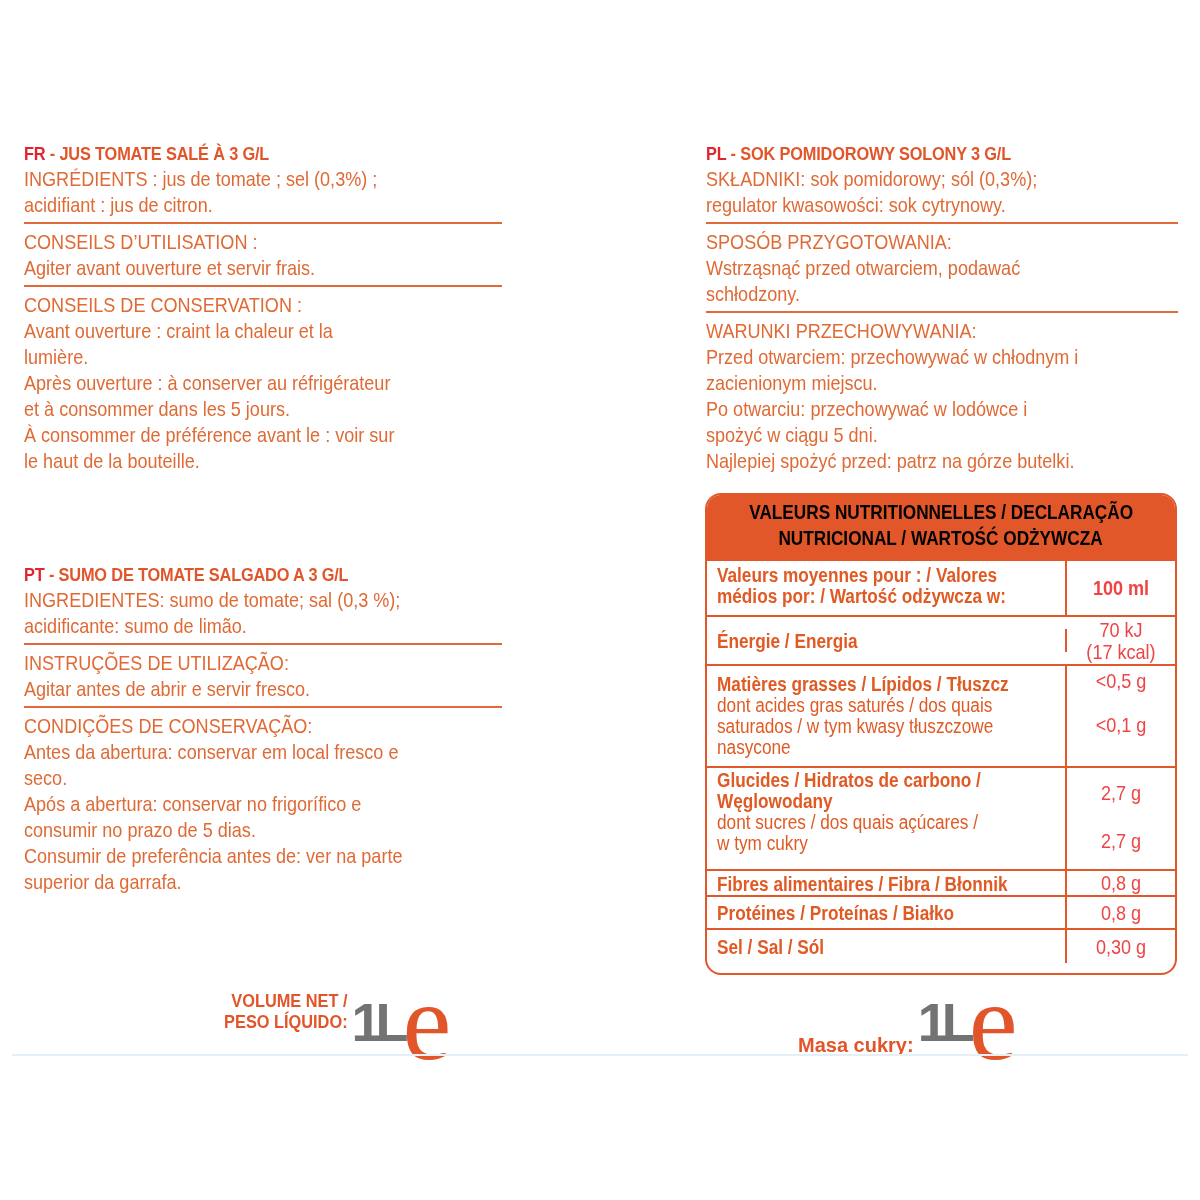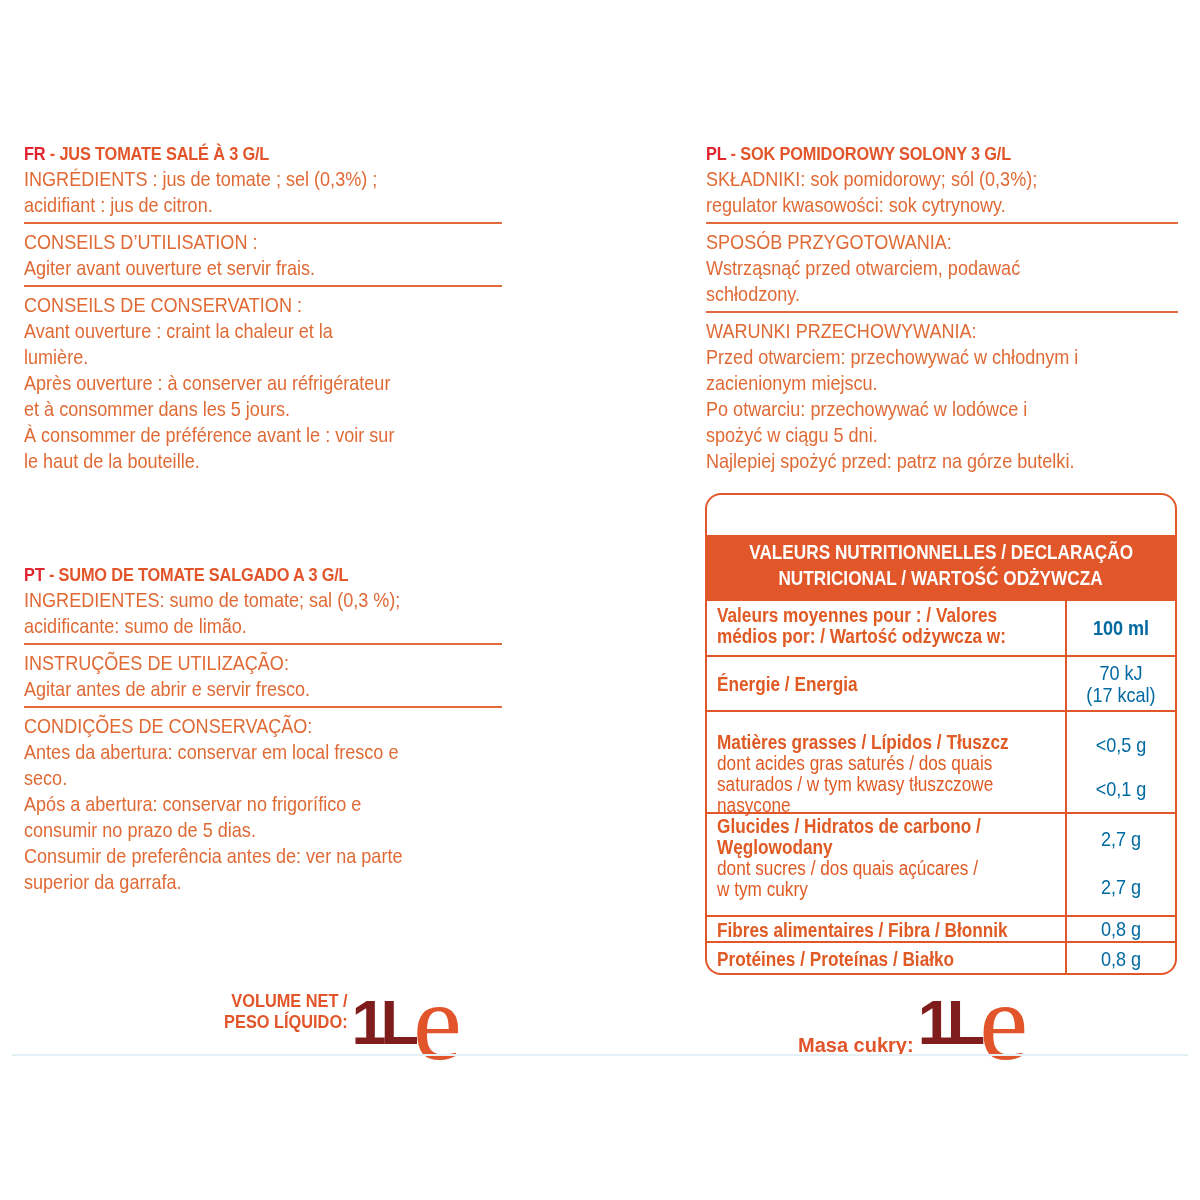--- a/index.html
+++ b/index.html
@@ -22,35 +22,35 @@
     .sep { height: 2px; background: #e26a3a; margin: 4px 0 5px 0; width: 100%; }
     .right-sep { width: 472px; }
     .pt-section { position: absolute; left: 24px; top: 563px; width: 478px; }
 
     
     .nut {
       position: absolute; left: 705px; top: 493px; width: 472px; height: 482px;
       border: 2px solid #e2572a; border-radius: 16px; overflow: hidden; box-sizing: border-box;
     }
     .nut-head {
-      background: #e2572a; color: #ffffff; font-weight: bold; text-align: center;
-      font-size: 20px; line-height: 26px; height: 64px; padding-top: 4px; box-sizing: border-box; margin-top: 40px;
+      background: #e2572a; color: #000000; font-weight: bold; text-align: center;
+      font-size: 20px; line-height: 26px; height: 64px; padding-top: 4px; box-sizing: border-box;
     }
     .nut-head span { display: inline-block; transform: scaleX(0.86); }
     .nut-row { display: flex; border-top: 2px solid #e2572a; box-sizing: border-box; }
     .nut-row:first-of-type { border-top: none; }
     .nut-label { width: 360px; padding: 2px 0 0 10px; box-sizing: border-box; border-right: 2px solid #e2572a; font-size: 20px; line-height: 21px; color: #e05a24; }
     .nut-label .inner { display: inline-block; transform: scaleX(0.86); transform-origin: left; width: 116%; }
     .nut-label b { font-weight: bold; }
-    .nut-val { flex: 1; text-align: center; font-size: 21px; line-height: 22px; color: #0369a1; display: flex; flex-direction: column; justify-content: center; }
+    .nut-val { flex: 1; text-align: center; font-size: 21px; line-height: 22px; color: #ef4444; display: flex; flex-direction: column; justify-content: center; }
     .nut-val span { display: block; transform: scaleX(0.86); }
 
     .volume { position: absolute; }
     .vol-label { font-weight: bold; color: #e2552a; font-size: 19px; line-height: 21px; transform: scaleX(0.86); transform-origin: right; text-align: right; }
-    .vol-big { font-weight: bold; color: #7f1d1d; font-size: 63px; line-height: 64px; letter-spacing: -6px; }
+    .vol-big { font-weight: bold; color: #737373; font-size: 54px; line-height: 64px; letter-spacing: -6px; }
     .vol-e { font-family: "Liberation Serif", serif; color: #e2552a; font-size: 110px; line-height: 64px; font-weight: normal; }
     .baseline { position: absolute; left: 12px; top: 1054px; width: 1176px; height: 2px; background: #e3f1f6; }
   </style>
 </head>
 <body>
 
 <div class="col col-left">
   <div class="lang-head">
     <span class="lang-code">FR</span><span> - JUS TOMATE SALÉ À 3 G/L</span>
   </div>
@@ -131,37 +131,37 @@
     <span>NUTRICIONAL / WARTOŚĆ ODŻYWCZA</span>
   </div>
   <div class="nut-row" style="height:56px;">
     <div class="nut-label" style="padding-top:4px;">
       <span class="inner"><b>Valeurs moyennes pour : / Valores</b><br><b>médios por: / Wartość odżywcza w:</b></span>
     </div>
     <div class="nut-val">
         <span style="font-weight:bold;">100 ml</span>
       </div>
   </div>
-  <div class="nut-row" style="height:55px;">
+  <div class="nut-row" style="height:49px;align-items:center;">
     <div class="nut-label" style="display:flex;align-items:center;">
       <span class="inner"><b>Énergie / Energia</b></span>
     </div>
     <div class="nut-val">
       <span>70 kJ</span>
       <span>(17 kcal)</span>
     </div>
   </div>
   <div class="nut-row" style="height:102px;">
-    <div class="nut-label" style="padding-top:20px;">
+    <div class="nut-label" style="padding-top:8px;">
       <span class="inner"><b>Matières grasses / Lípidos / Tłuszcz</b><br>
       <span>dont acides gras saturés / dos quais</span><br>
       <span>saturados / w tym kwasy tłuszczowe</span><br>
       <span>nasycone</span></span>
     </div>
-    <div class="nut-val" style="justify-content:flex-start;padding-top:22px;">
+    <div class="nut-val" style="justify-content:flex-start;padding-top:4px;">
       <span>&lt;0,5 g</span>
       <span style="margin-top:22px;">&lt;0,1 g</span>
     </div>
   </div>
   <div class="nut-row" style="height:103px;">
     <div class="nut-label" style="">
       <span class="inner"><b>Glucides / Hidratos de carbono /</b><br>
       <b>Węglowodany</b><br>
       <span>dont sucres / dos quais açúcares /</span><br>
       <span> w tym cukry</span></span>

